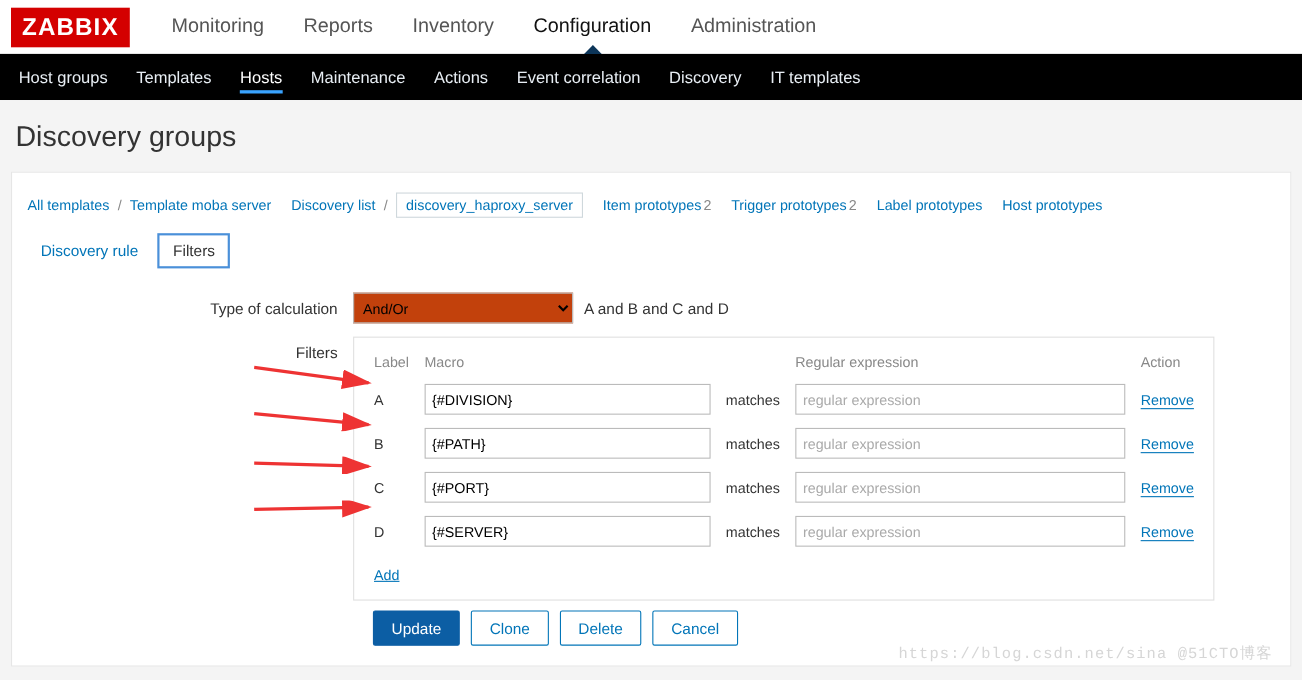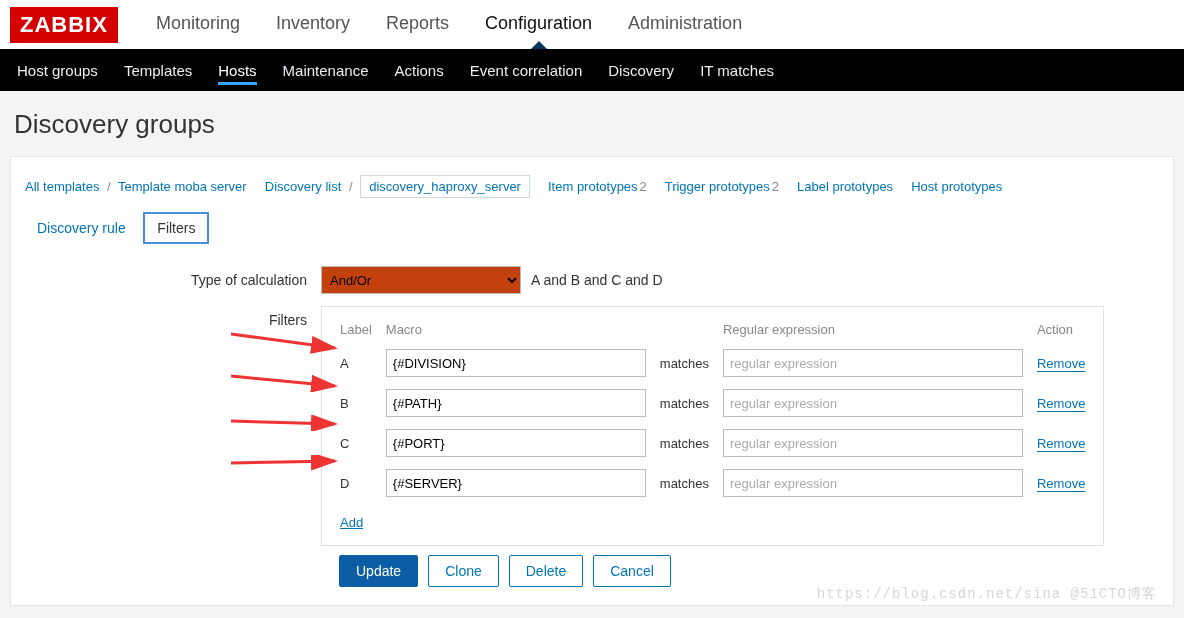--- a/index.html
+++ b/index.html
@@ -61,35 +61,35 @@
   .arrow svg { display:block; }
 
   .watermark { position:absolute; right:16px; bottom:2px; color:#d6d6d6; font-family: "Courier New", monospace; font-size:14px; letter-spacing:1px;}
 </style>
 </head>
 <body>
 
 <div class="topbar">
   <div class="logo">ZABBIX</div>
   <div class="topnav-item">Monitoring</div>
+  <div class="topnav-item">Reports</div>
   <div class="topnav-item">Inventory</div>
-  <div class="topnav-item">Reports</div>
   <div class="topnav-item active">Configuration</div>
   <div class="topnav-item">Administration</div>
 </div>
 
 <div class="subbar">
   <div class="subnav-item">Host groups</div>
   <div class="subnav-item">Templates</div>
   <div class="subnav-item active">Hosts</div>
   <div class="subnav-item">Maintenance</div>
   <div class="subnav-item">Actions</div>
   <div class="subnav-item">Event correlation</div>
   <div class="subnav-item">Discovery</div>
-  <div class="subnav-item">IT matches</div>
+  <div class="subnav-item">IT templates</div>
 </div>
 
 <div class="page">
   <h1 class="page-title">Discovery groups</h1>
 
   <div class="card">
     <div class="crumbs">
       <a href="#">All templates</a>
       <span class="sep">/</span>
       <a href="#">Template moba server</a>

